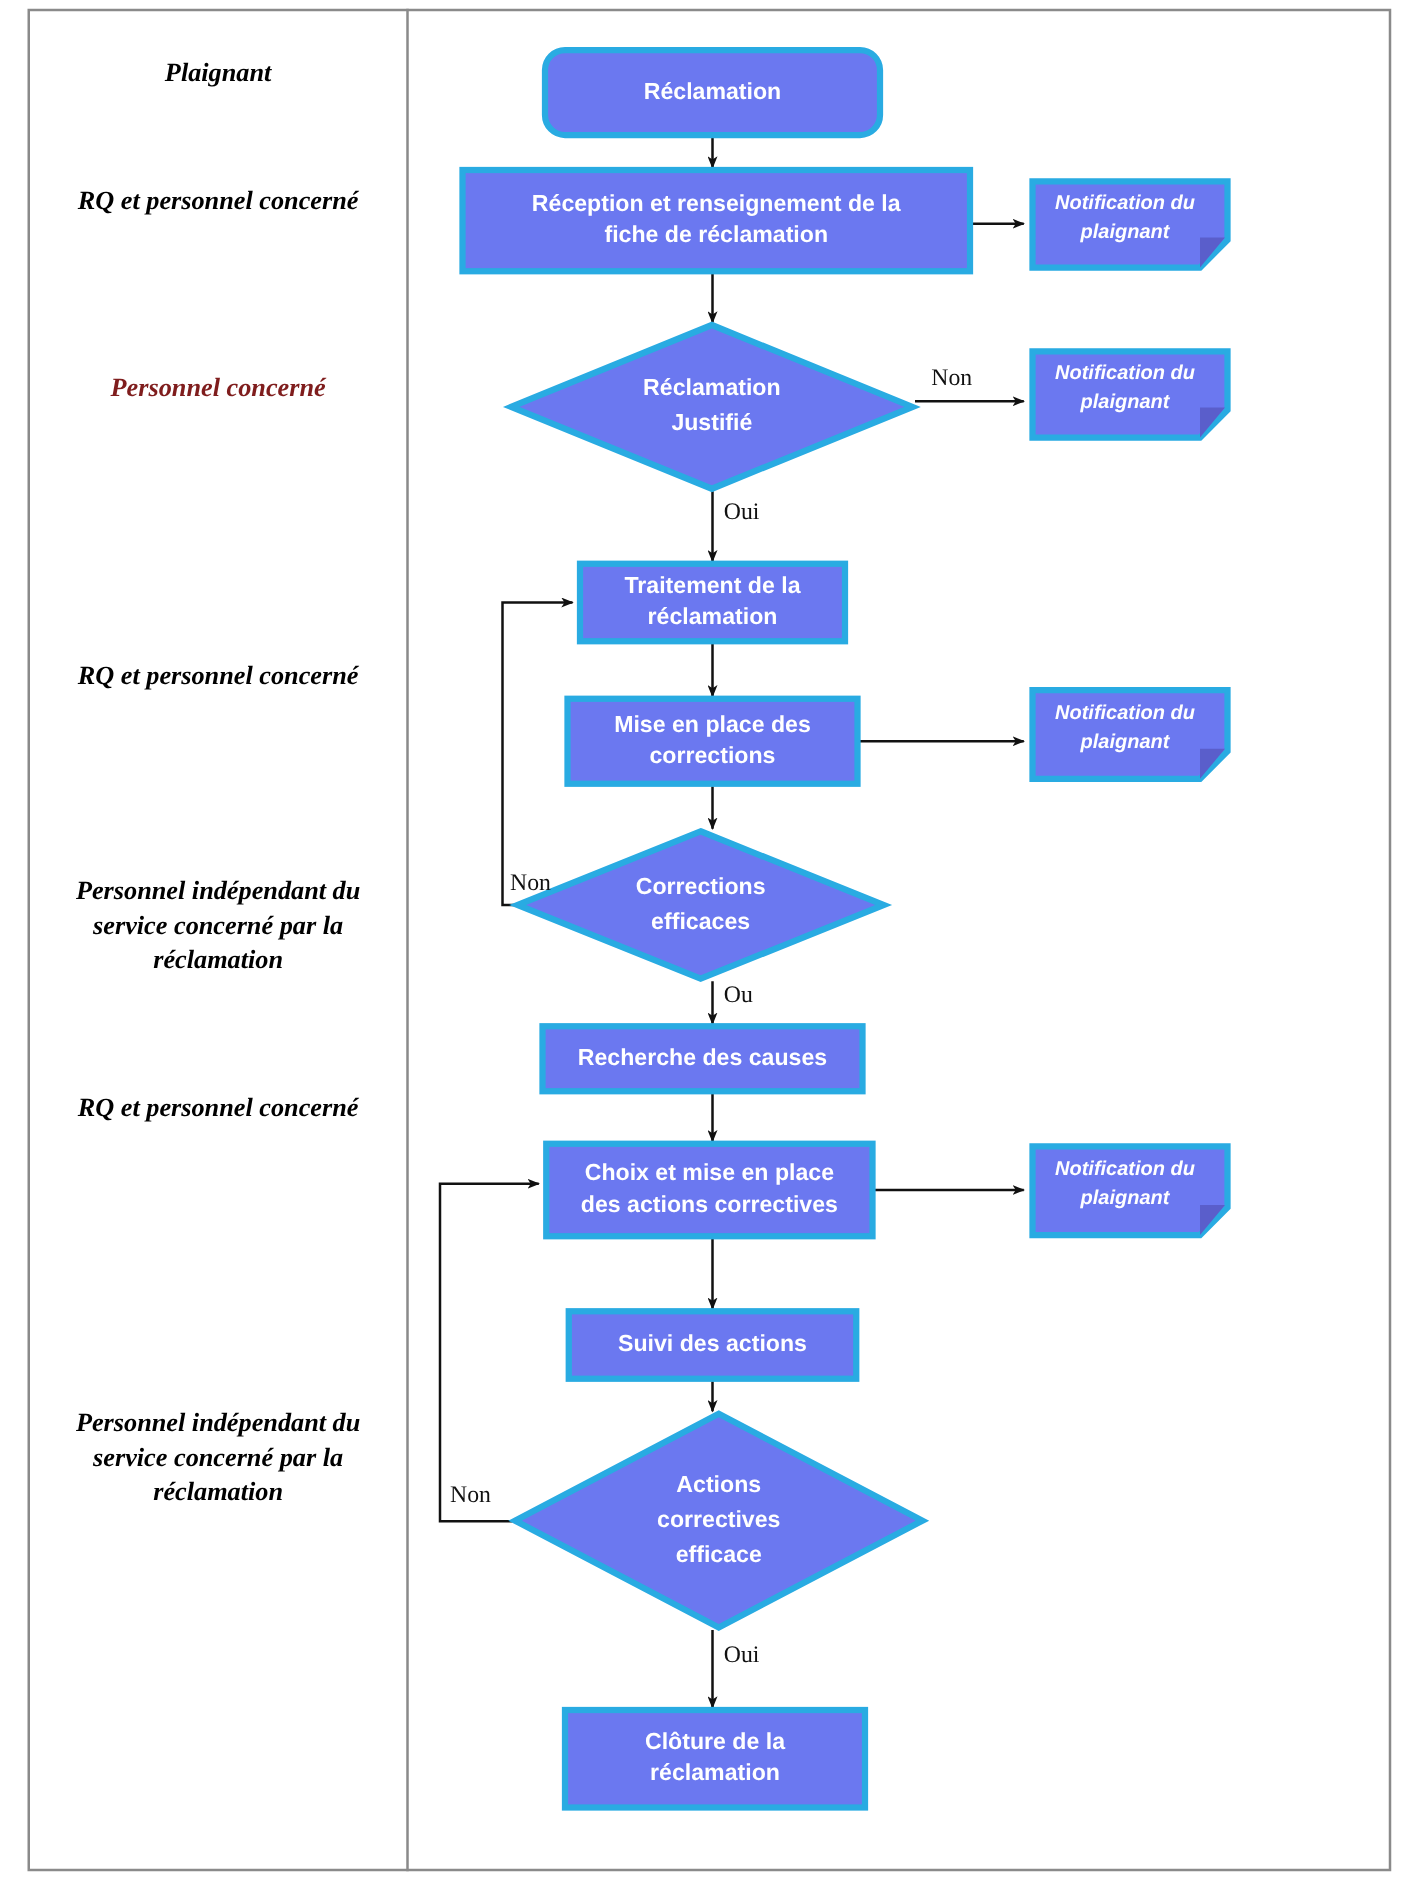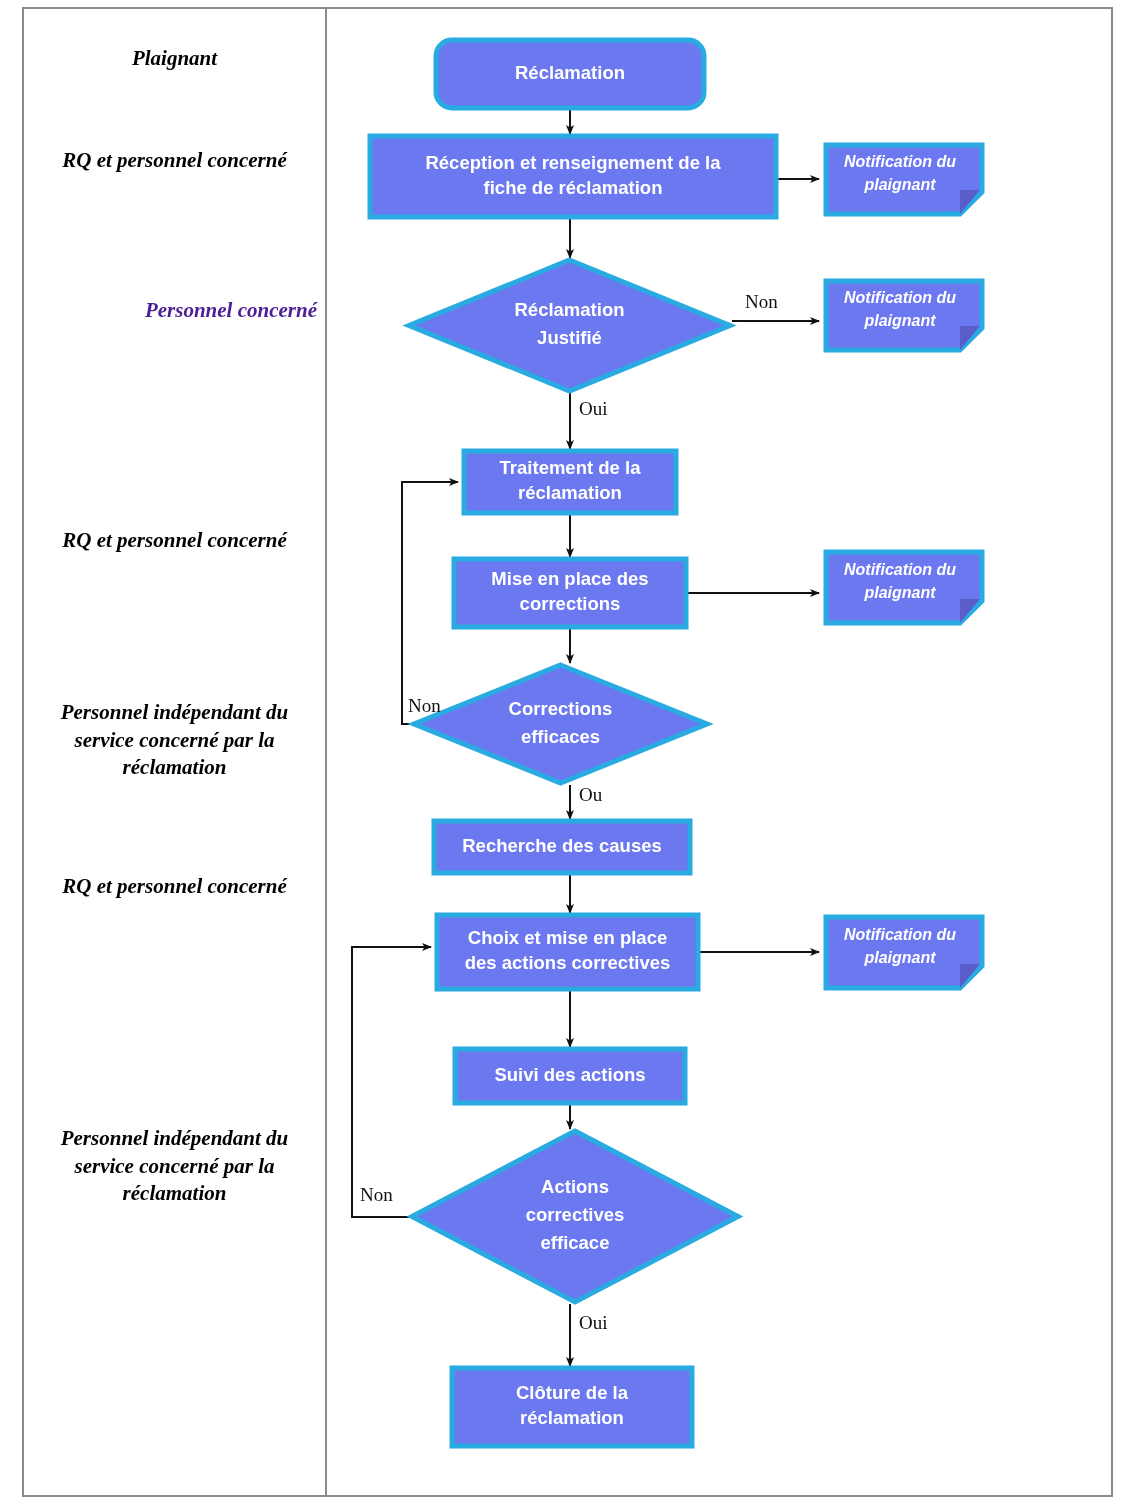--- a/index.html
+++ b/index.html
@@ -102,21 +102,21 @@
 <body>
 
 <div id="page">
 
   <div class="frame"></div>
   <div class="divider"></div>
 
   <div class="roles">
       <div class="role-label" style="left: 8px; top: 38px; width: 285px; color: rgb(0, 0, 0);">Plaignant</div>
       <div class="role-label" style="left: 8px; top: 140px; width: 285px; color: rgb(0, 0, 0);">RQ et personnel concerné</div>
-      <div class="role-label" style="left: 8px; top: 290px; width: 285px; color: #4c1d95; text-align: right;">Personnel concerné</div>
+      <div class="role-label" style="left: 8px; top: 290px; width: 285px; color: #7f1d1d;">Personnel concerné</div>
       <div class="role-label" style="left: 8px; top: 520px; width: 285px; color: rgb(0, 0, 0);">RQ et personnel concerné</div>
       <div class="role-label" style="left: 8px; top: 692px; width: 285px; color: rgb(0, 0, 0);">Personnel indépendant du service concerné par la réclamation</div>
       <div class="role-label" style="left: 8px; top: 866px; width: 285px; color: rgb(0, 0, 0);">RQ et personnel concerné</div>
       <div class="role-label" style="left: 8px; top: 1118px; width: 285px; color: rgb(0, 0, 0);">Personnel indépendant du service concerné par la réclamation</div>
     </div>
 
   <div class="flow">
     <svg class="flowsvg" id="flow-svg" width="786" height="1490" viewBox="0 0 786 1490">
       <defs>
         <marker id="arrowhead" markerWidth="10" markerHeight="8" refX="9" refY="4" orient="auto" markerUnits="userSpaceOnUse">

